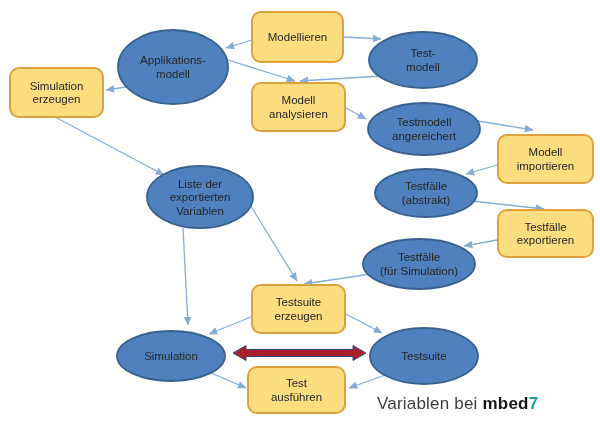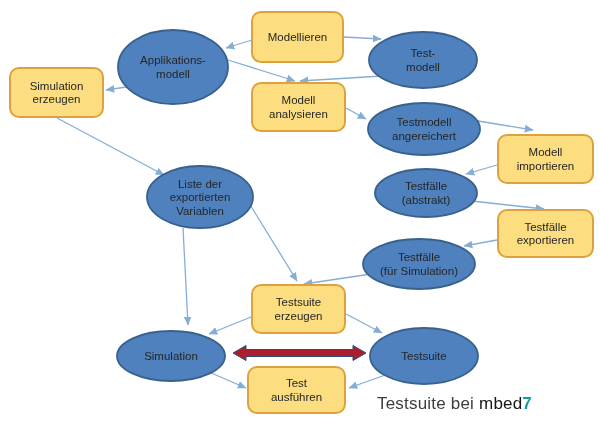--- a/index.html
+++ b/index.html
@@ -1,21 +1,21 @@
 <!DOCTYPE html>
 <html><head>
 <meta charset="utf-8">
 <style>
   html,body{margin:0;padding:0;background:#ffffff;}
   body{width:600px;height:426px;position:relative;overflow:hidden;
        font-family:"Liberation Sans", sans-serif;}
   #diagram{display:block;position:absolute;left:0;top:0;}
   .caption{position:absolute;left:377px;top:394px;font-size:17px;
            letter-spacing:0.2px;white-space:nowrap;}
-  .caption .brand{font-weight:normal;}
+  .caption .brand{font-weight:bold;}
   .caption .version{font-weight:bold;}
   svg text{font-family:"Liberation Sans", sans-serif;font-size:11.5px;}
 </style>
 </head>
 <body>
 
 <svg id="diagram" width="600" height="426" viewBox="0 0 600 426" xmlns="http://www.w3.org/2000/svg">
     <defs>
       <marker id="arrow" viewBox="0 0 10 10" refX="8.5" refY="5" markerWidth="7.5" markerHeight="7.5" orient="auto">
         <path d="M0,1 L9,5 L0,9 Z" fill="#85add6"></path>
@@ -96,14 +96,14 @@
       <rect x="252" y="285" width="93" height="48" rx="9" ry="9" fill="#fcdd80" stroke="#dda13d" stroke-width="2"></rect>
       <text x="298.5" y="309" text-anchor="middle" fill="#262626"><tspan x="298.5" y="306.3">Testsuite</tspan><tspan x="298.5" y="319.8">erzeugen</tspan></text>
     </g>
     <g>
       <rect x="248" y="367" width="97" height="46" rx="9" ry="9" fill="#fcdd80" stroke="#dda13d" stroke-width="2"></rect>
       <text x="296.5" y="390" text-anchor="middle" fill="#262626"><tspan x="296.5" y="387.3">Test</tspan><tspan x="296.5" y="400.8">ausführen</tspan></text>
     </g>
   </svg>
 
 <div class="caption" style="color: rgb(61, 61, 61);">
-  <span>Testsuite bei </span><span class="brand" style="color: rgb(22, 22, 22);">mbed</span><span class="version" style="color: rgb(22, 158, 154);">7</span>
+  <span>Variablen bei </span><span class="brand" style="color: rgb(22, 22, 22);">mbed</span><span class="version" style="color: rgb(22, 158, 154);">7</span>
 </div>
 
 </body></html>

